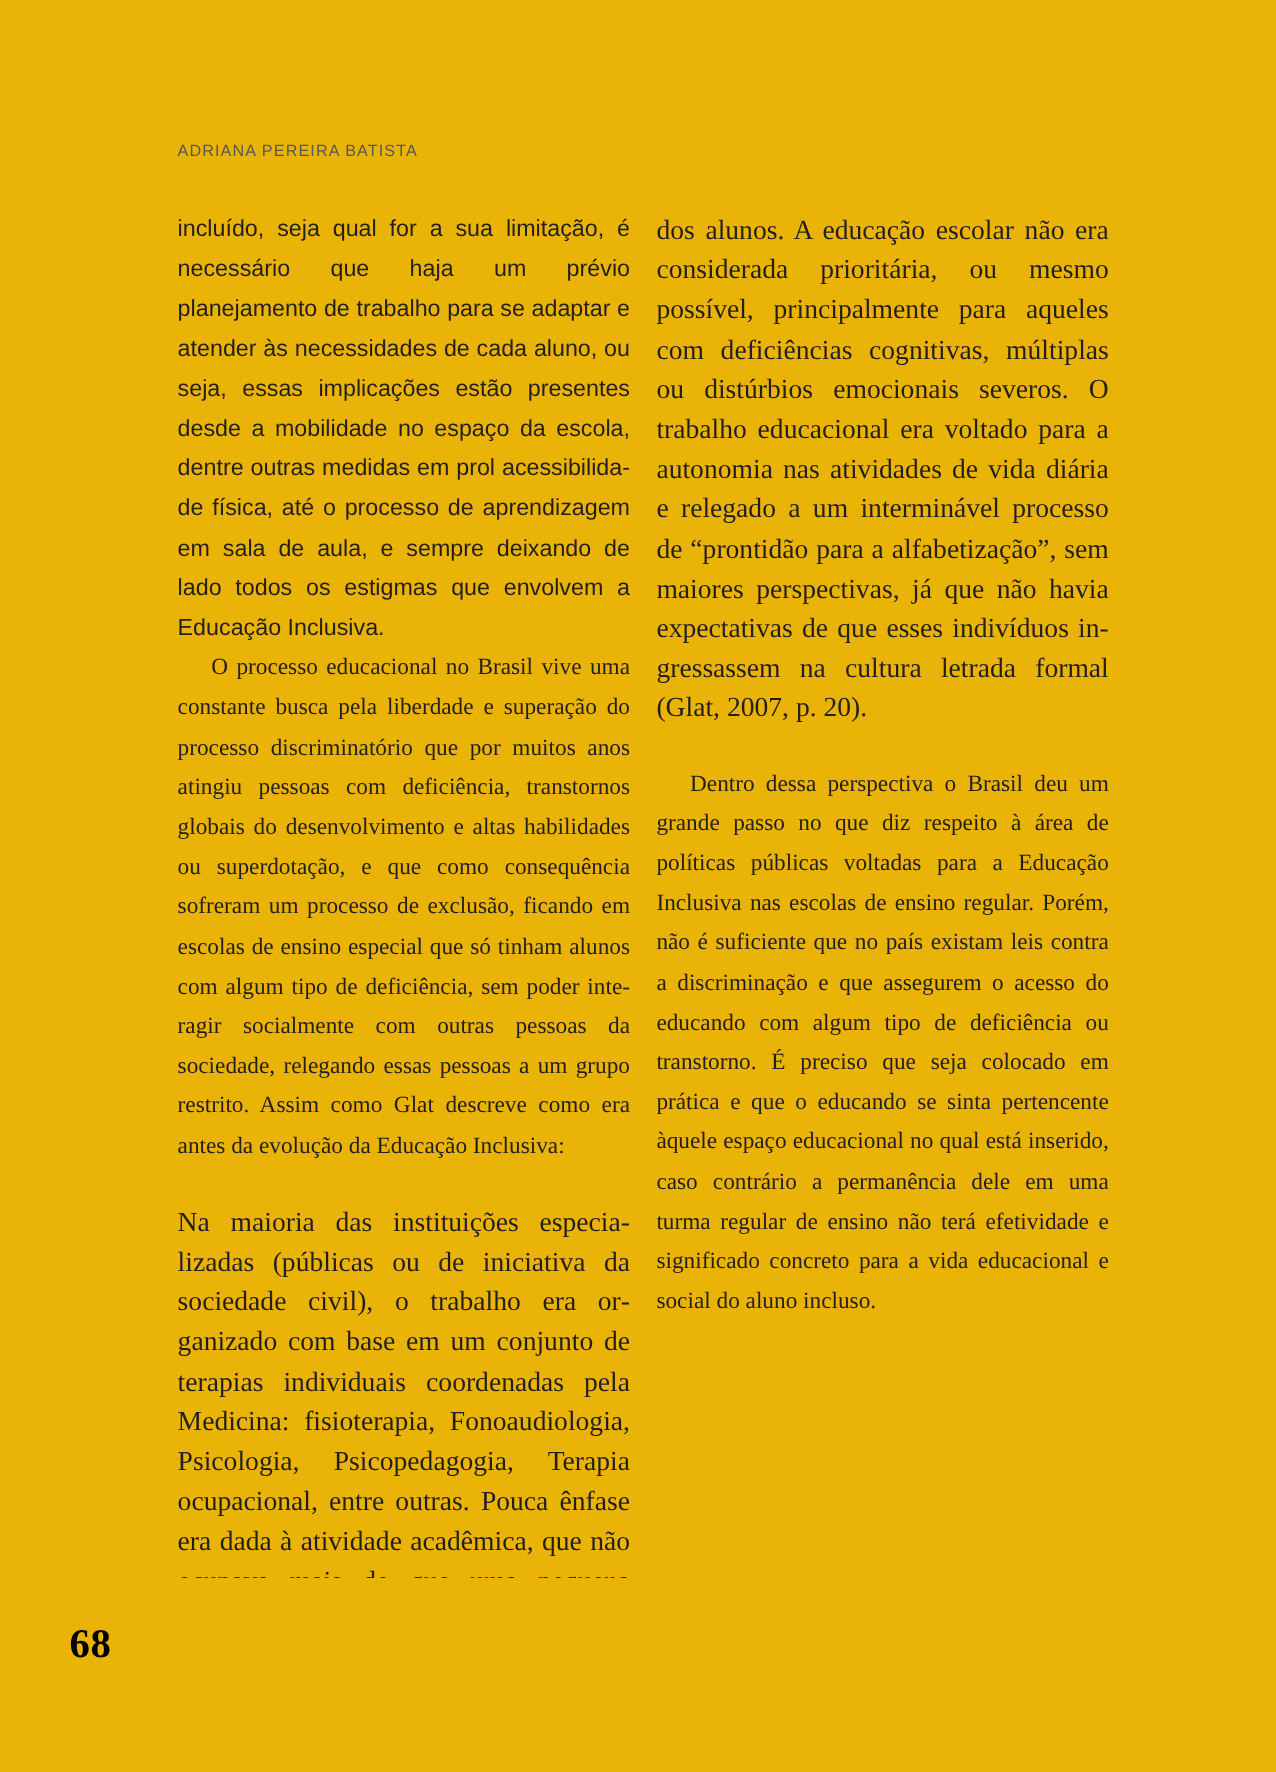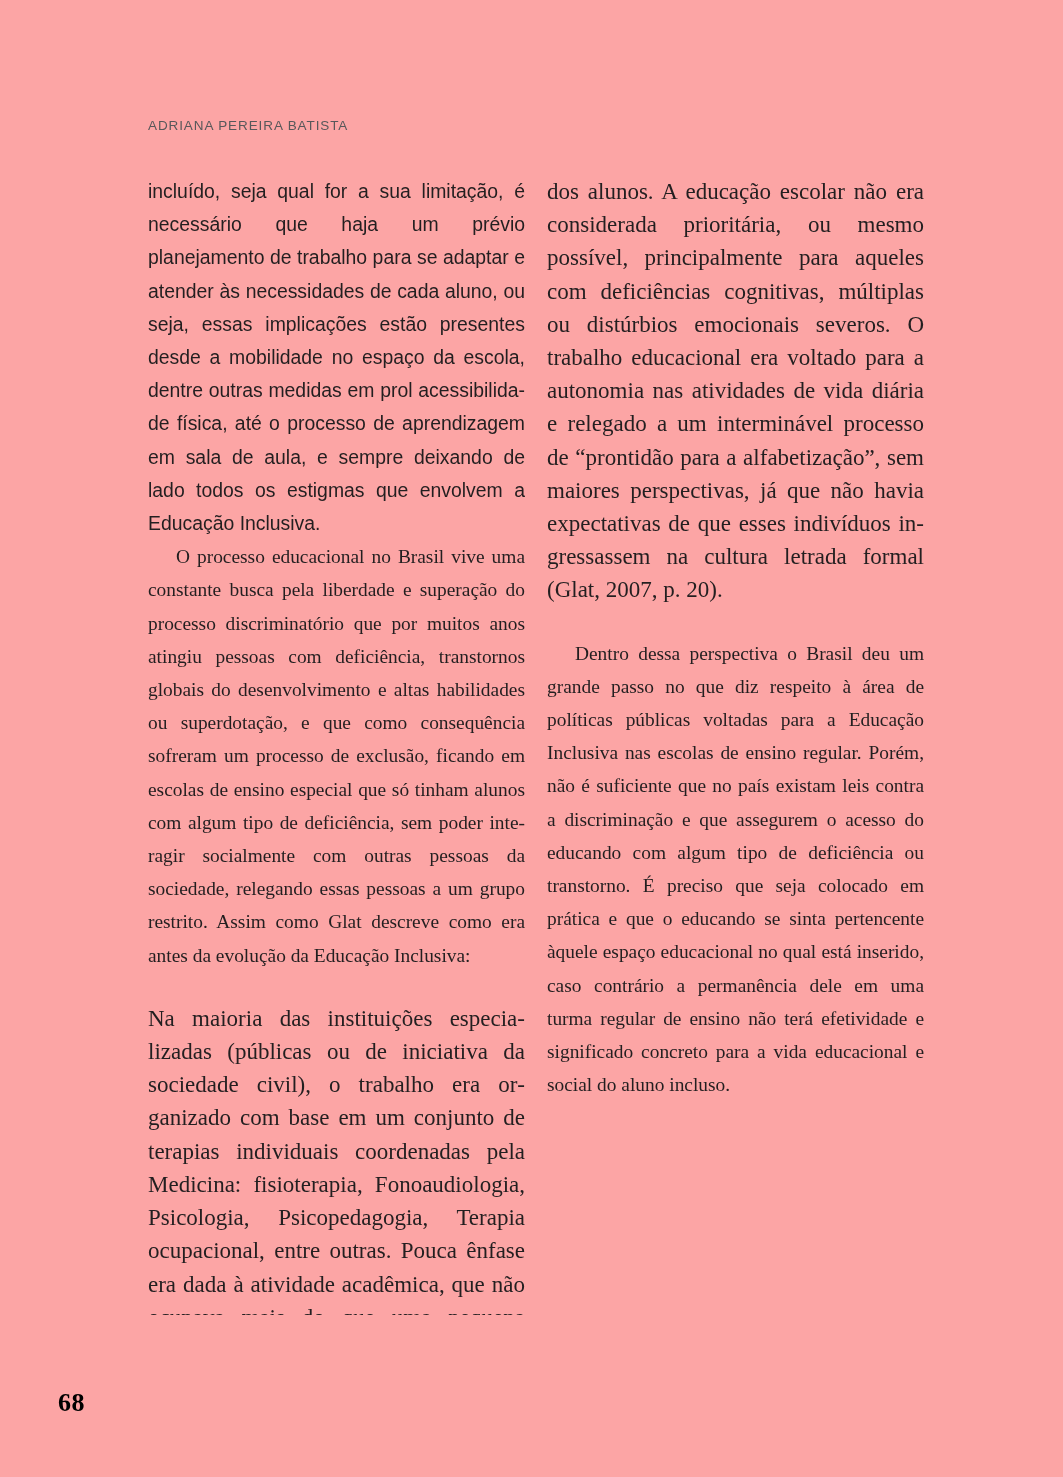--- a/index.html
+++ b/index.html
@@ -4,21 +4,21 @@
 <style>
   html, body {
     margin: 0;
     padding: 0;
     background: #ffffff;
   }
   .page {
     position: relative;
     width: 1063px;
     height: 1477px;
-    background: #fca5a5;
+    background: #eab308;
     overflow: hidden;
     box-sizing: border-box;
   }
 
   
   .running-header {
     position: absolute;
     left: 148px;
     top: 118px;
     font-family: "Liberation Sans", sans-serif;
@@ -77,24 +77,24 @@
     -webkit-hyphens: manual;
   }
 
   .gap-sm { height: 14px; }
   .gap-md { height: 30px; }
 
   
   .folio {
     position: absolute;
     left: 58px;
-    top: 1388px;
+    top: 1352px;
     font-family: "Liberation Serif", serif;
     font-weight: bold;
-    font-size: 26px;
+    font-size: 34px;
     color: #000000;
     letter-spacing: 0.5px;
   }
 </style>
 </head>
 <body>
 
 <div class="page">
 
   <div class="running-header">ADRIANA PEREIRA BATISTA</div>

